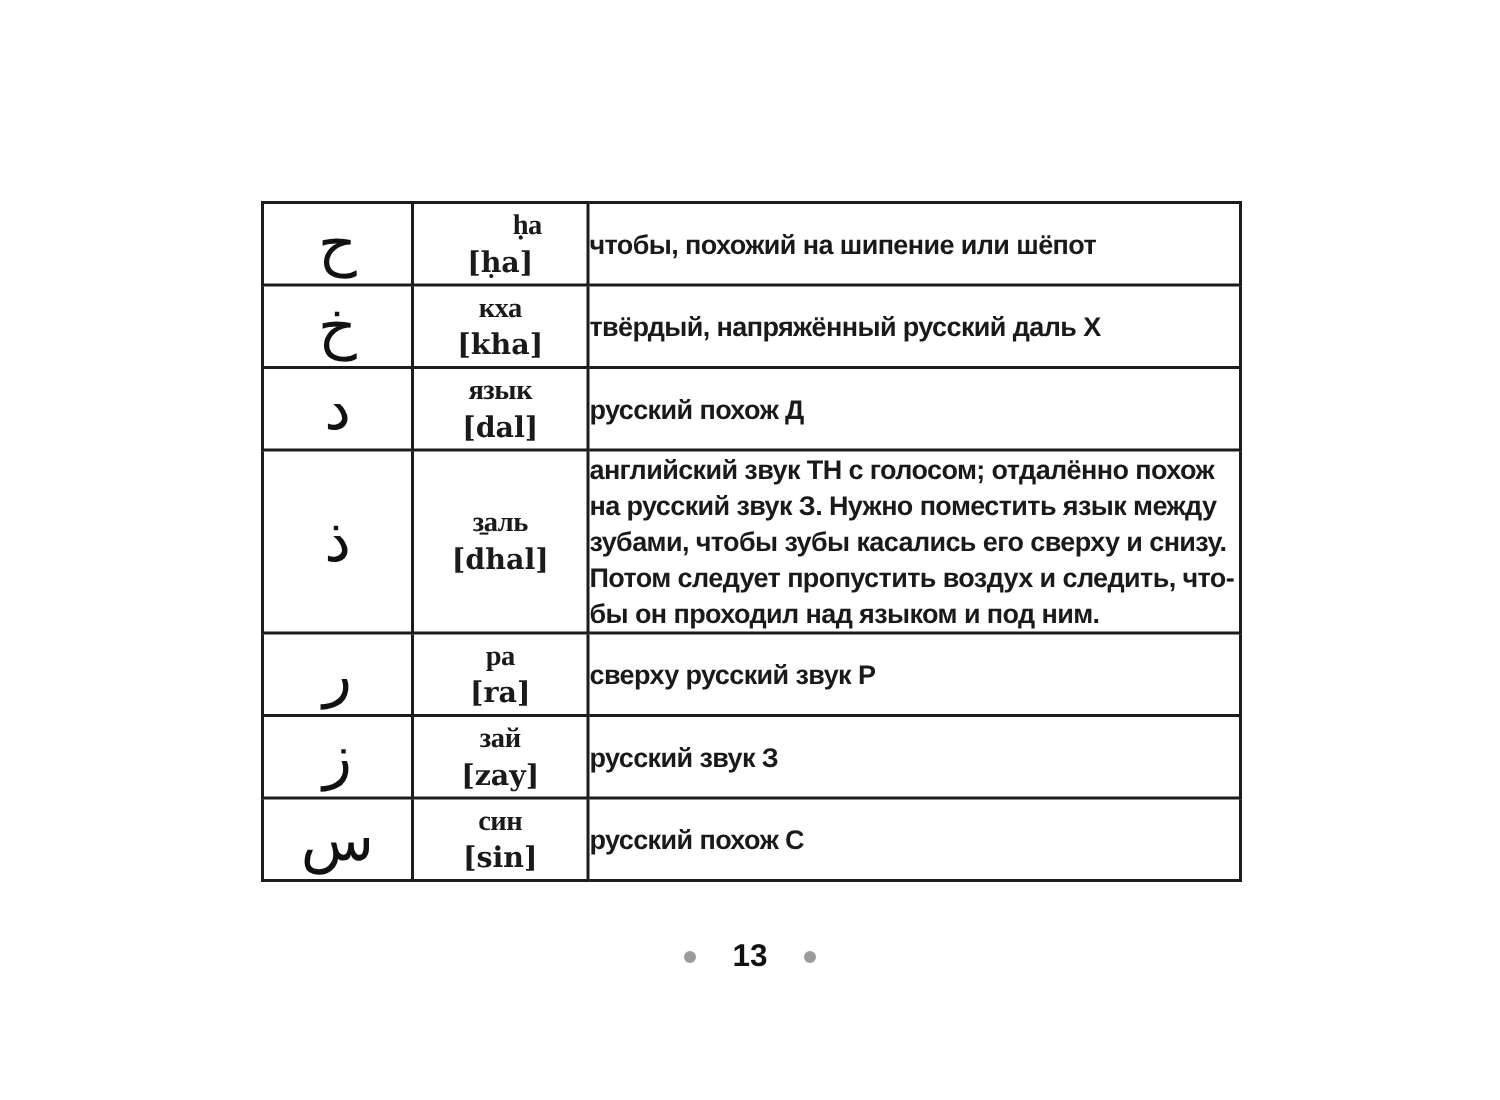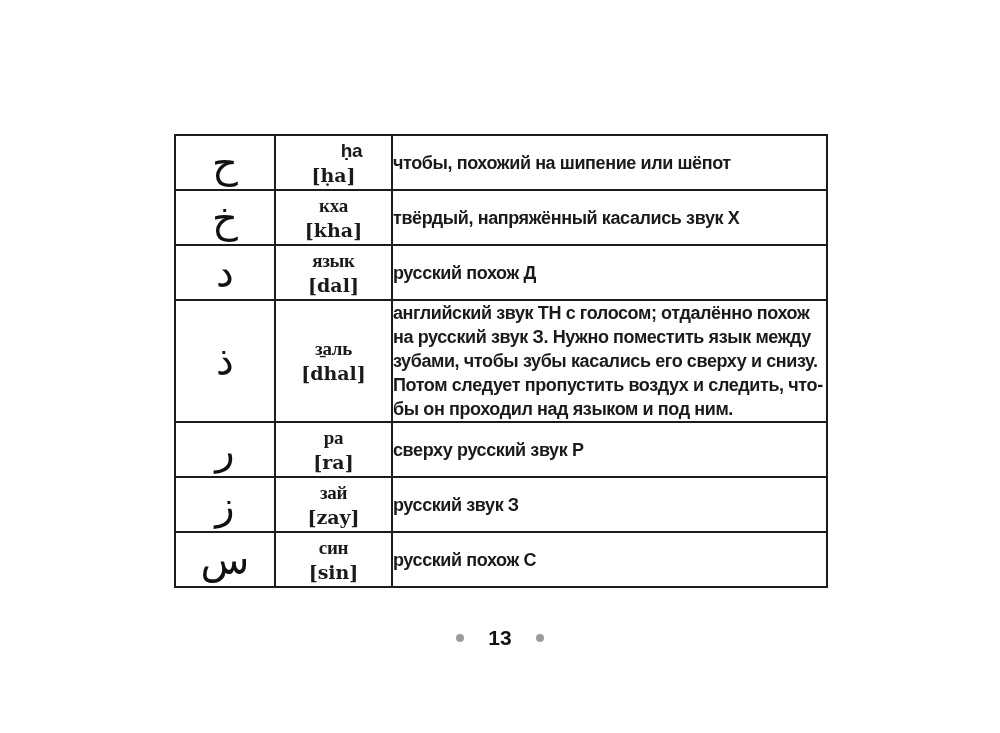--- a/index.html
+++ b/index.html
@@ -44,21 +44,21 @@
   }
   .name {
     font-family: Liberation Serif, serif;
     font-weight: 700;
     font-size: 19px;
     line-height: 24px;
     letter-spacing: -0.3px;
   }
   
   tr:first-child .name {
-    font-family: Liberation Sans, sans-serif;
+    font-family: Liberation Serif, serif;
     font-weight: 600;
     padding-left: 36px;
   }
   .ipa {
     font-family: "DejaVu Serif", serif;
     font-weight: 600;
     font-size: 19px;
     line-height: 24px;
     text-align: center;
   }
@@ -116,21 +116,21 @@
       <div class="ipa">[ḥa]</div>
     </td>
     <td class="c-desc">чтобы, похожий на шипение или шёпот</td>
   </tr>
         <tr>
     <td class="c-arabic">خ</td>
     <td class="c-translit">
       <div class="name">кха</div>
       <div class="ipa">[kha]</div>
     </td>
-    <td class="c-desc">твёрдый, напряжённый касались звук Х</td>
+    <td class="c-desc">твёрдый, напряжённый русский даль Х</td>
   </tr>
         <tr>
     <td class="c-arabic">د</td>
     <td class="c-translit">
       <div class="name">язык</div>
       <div class="ipa">[dal]</div>
     </td>
     <td class="c-desc">русский похож Д</td>
   </tr>
         <tr>

